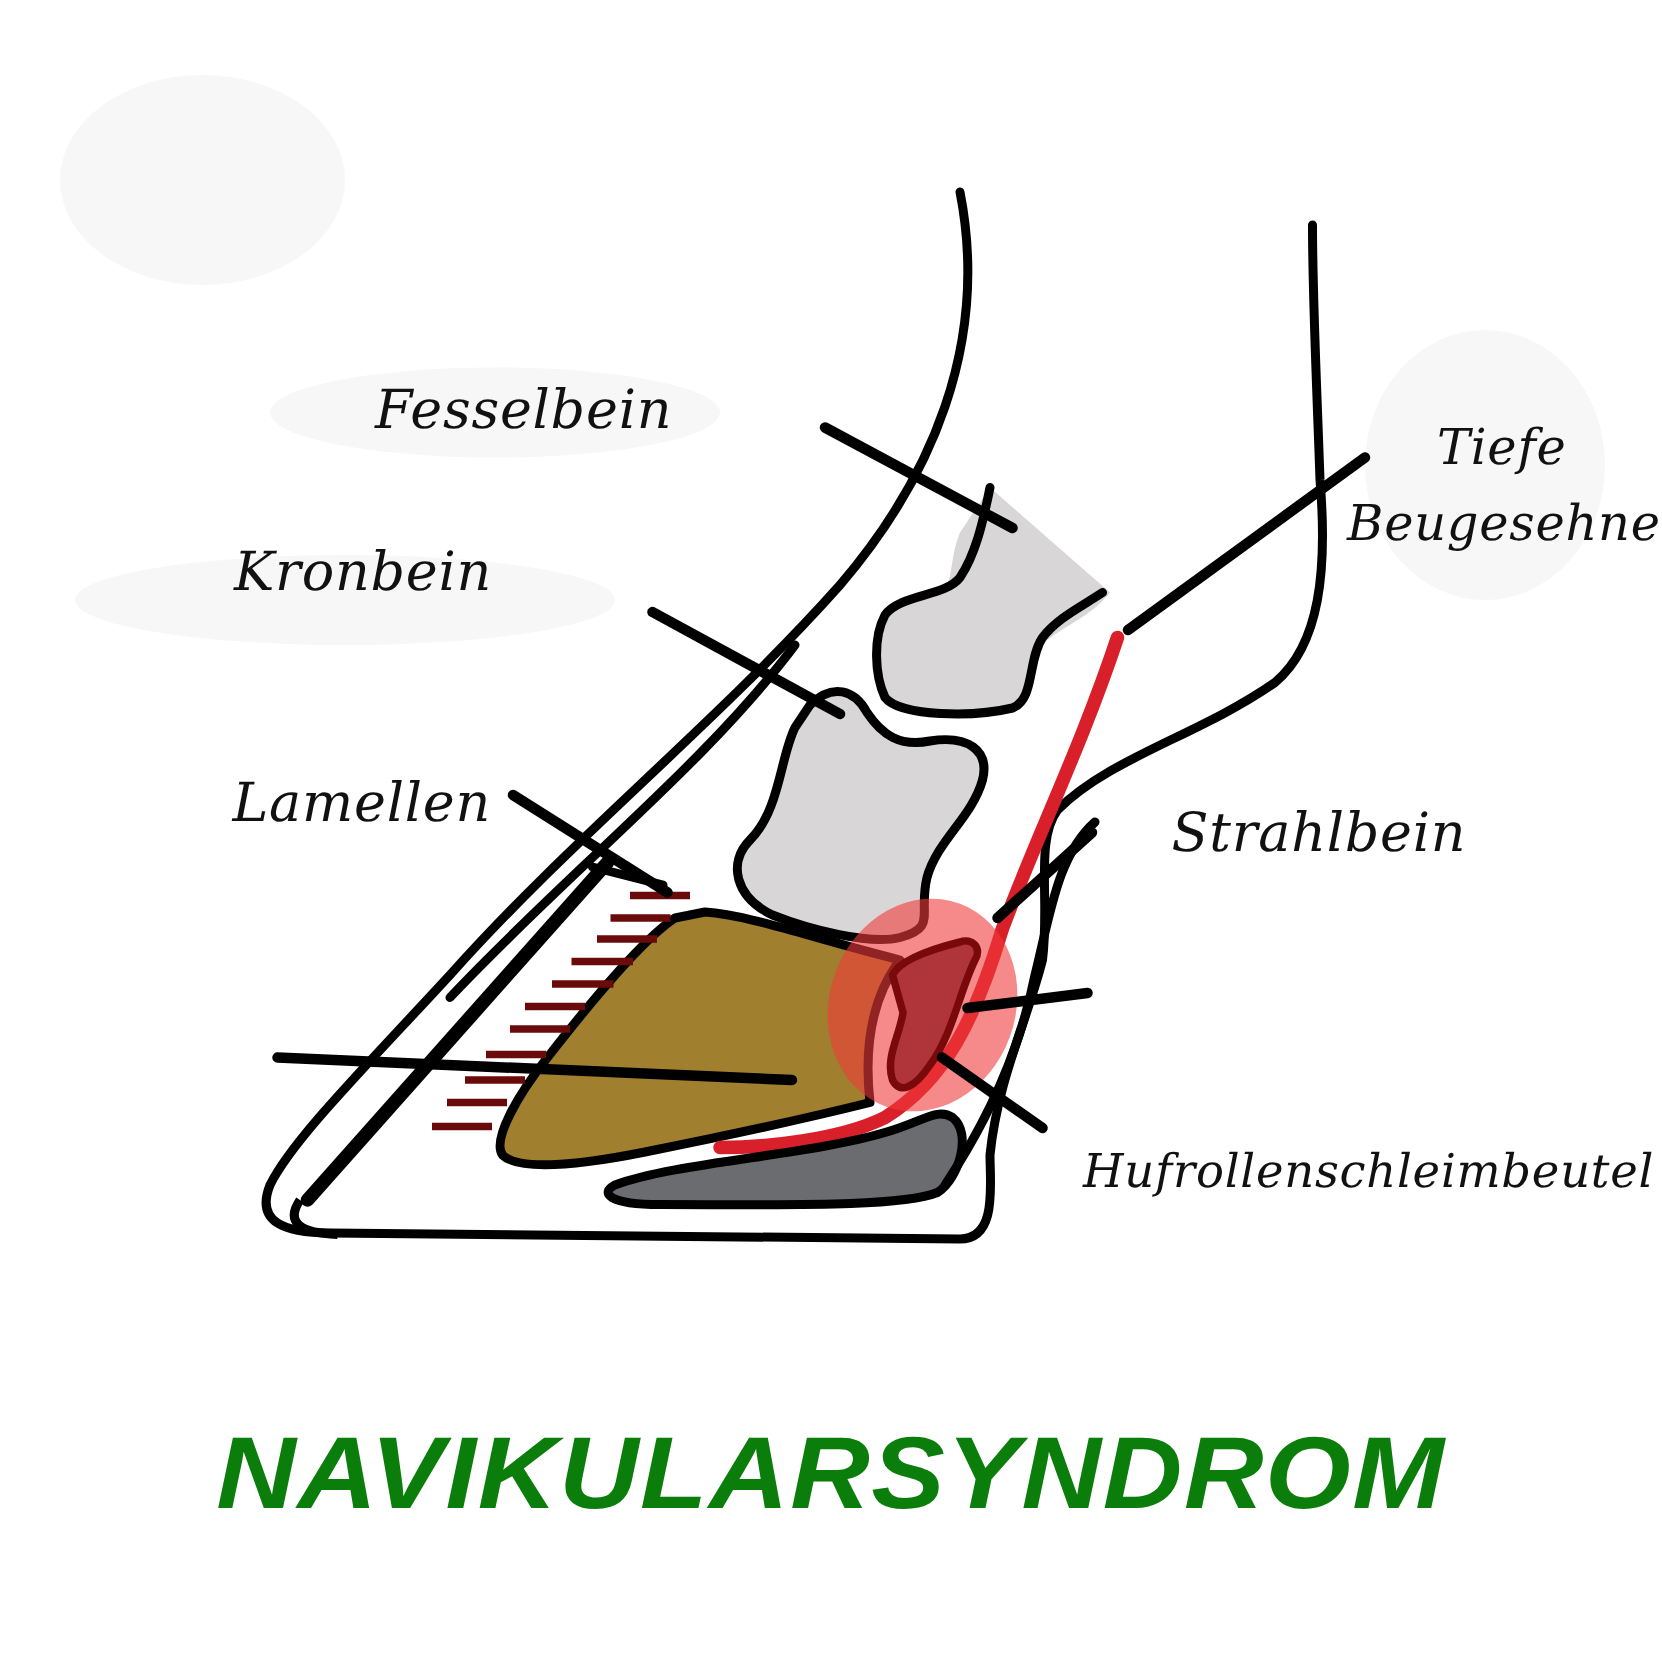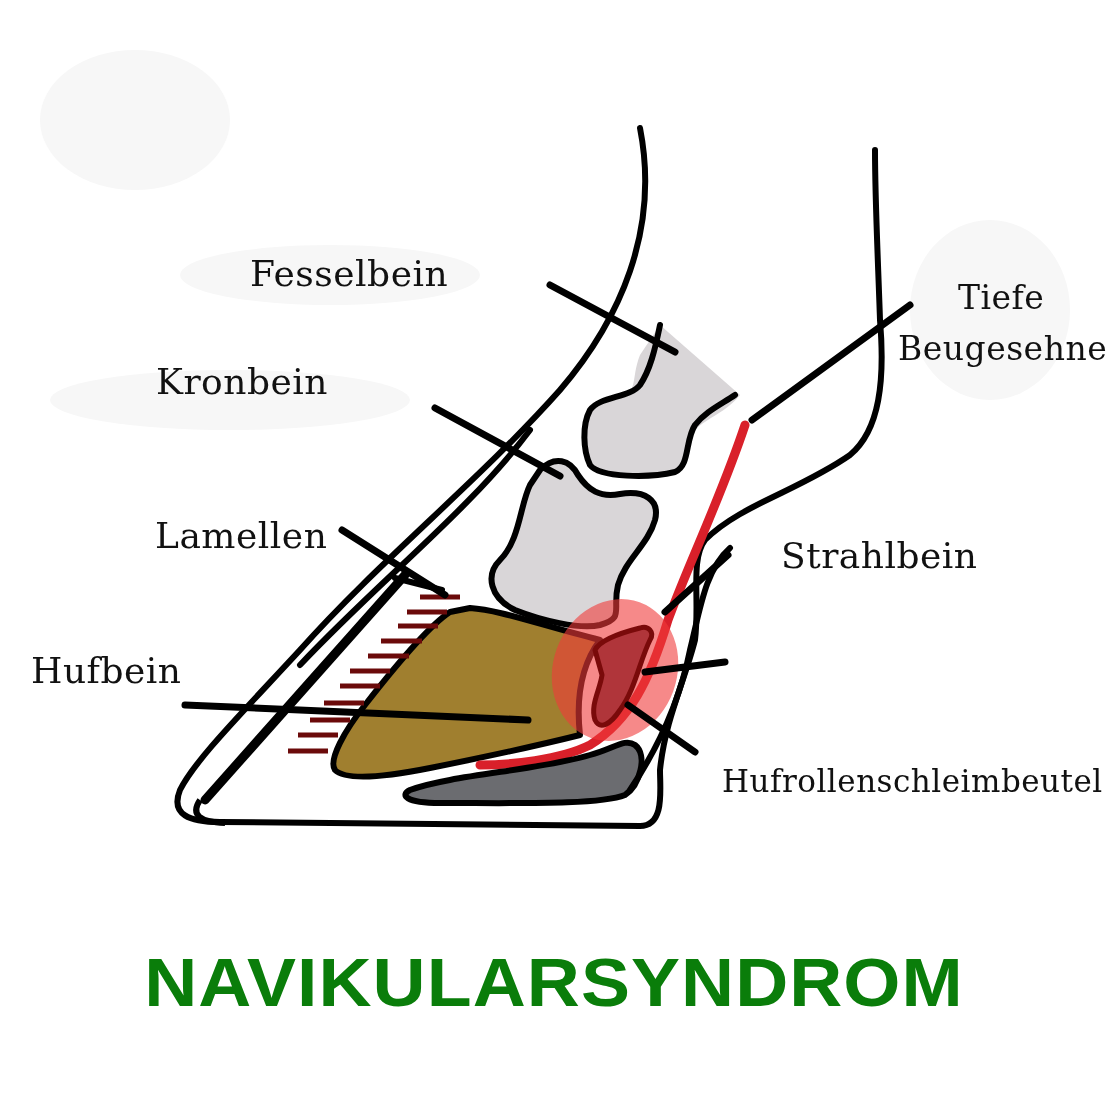--- a/index.html
+++ b/index.html
@@ -1,17 +1,17 @@
 <!DOCTYPE html>
 <html><head>
   <meta charset="utf-8">
   <style>
     html, body { margin: 0; padding: 0; background: #ffffff; }
     body { width: 1108px; height: 1110px; position: relative; overflow: hidden; }
-    #stage { position: absolute; left: 0; top: 0; width: 900px; height: 1110px; }
+    #stage { position: absolute; left: 0; top: 0; width: 900px; height: 1110px; font-style: italic; }
     svg#figure { position: absolute; left: 0; top: 0; width: 1108px; height: 1110px; }
     .lbl {
       position: absolute;
       font-family: "DejaVu Serif", "Liberation Serif", serif;
       color: #111111;
       white-space: nowrap;
       line-height: 1;
       letter-spacing: 0.5px;
     }
     .lbl-lg { font-size: 36px; }
@@ -89,20 +89,19 @@
       <line x1="910" y1="305" x2="752" y2="420"></line>
       <line x1="728" y1="555" x2="665" y2="612"></line>
       <line x1="725" y1="662" x2="645" y2="672"></line>
       <line x1="695" y1="752" x2="628" y2="705"></line>
     </g>
   </svg>
 
   <div class="lbl lbl-lg" style="left:250px;top:256px;">Fesselbein</div>
   <div class="lbl lbl-lg" style="left:156px;top:364px;">Kronbein</div>
   <div class="lbl lbl-lg" style="left:155px;top:490px;margin-top:28px;">Lamellen</div>
-  <div class="lbl lbl-lg" style="left:31px;top:653px;">Hufbein</div>
   <div class="lbl lbl-md" style="left:958px;top:281px;">Tiefe</div>
   <div class="lbl lbl-md" style="left:898px;top:332px;">Beugesehne</div>
   <div class="lbl lbl-lg" style="left:781px;top:538px;text-align:right;">Strahlbein</div>
   <div class="lbl lbl-sm" style="left:706px;top:766px;">Hufrollenschleimbeutel</div>
 
   <div class="title">NAVIKULARSYNDROM</div>
 </div>
 
 </body></html>

